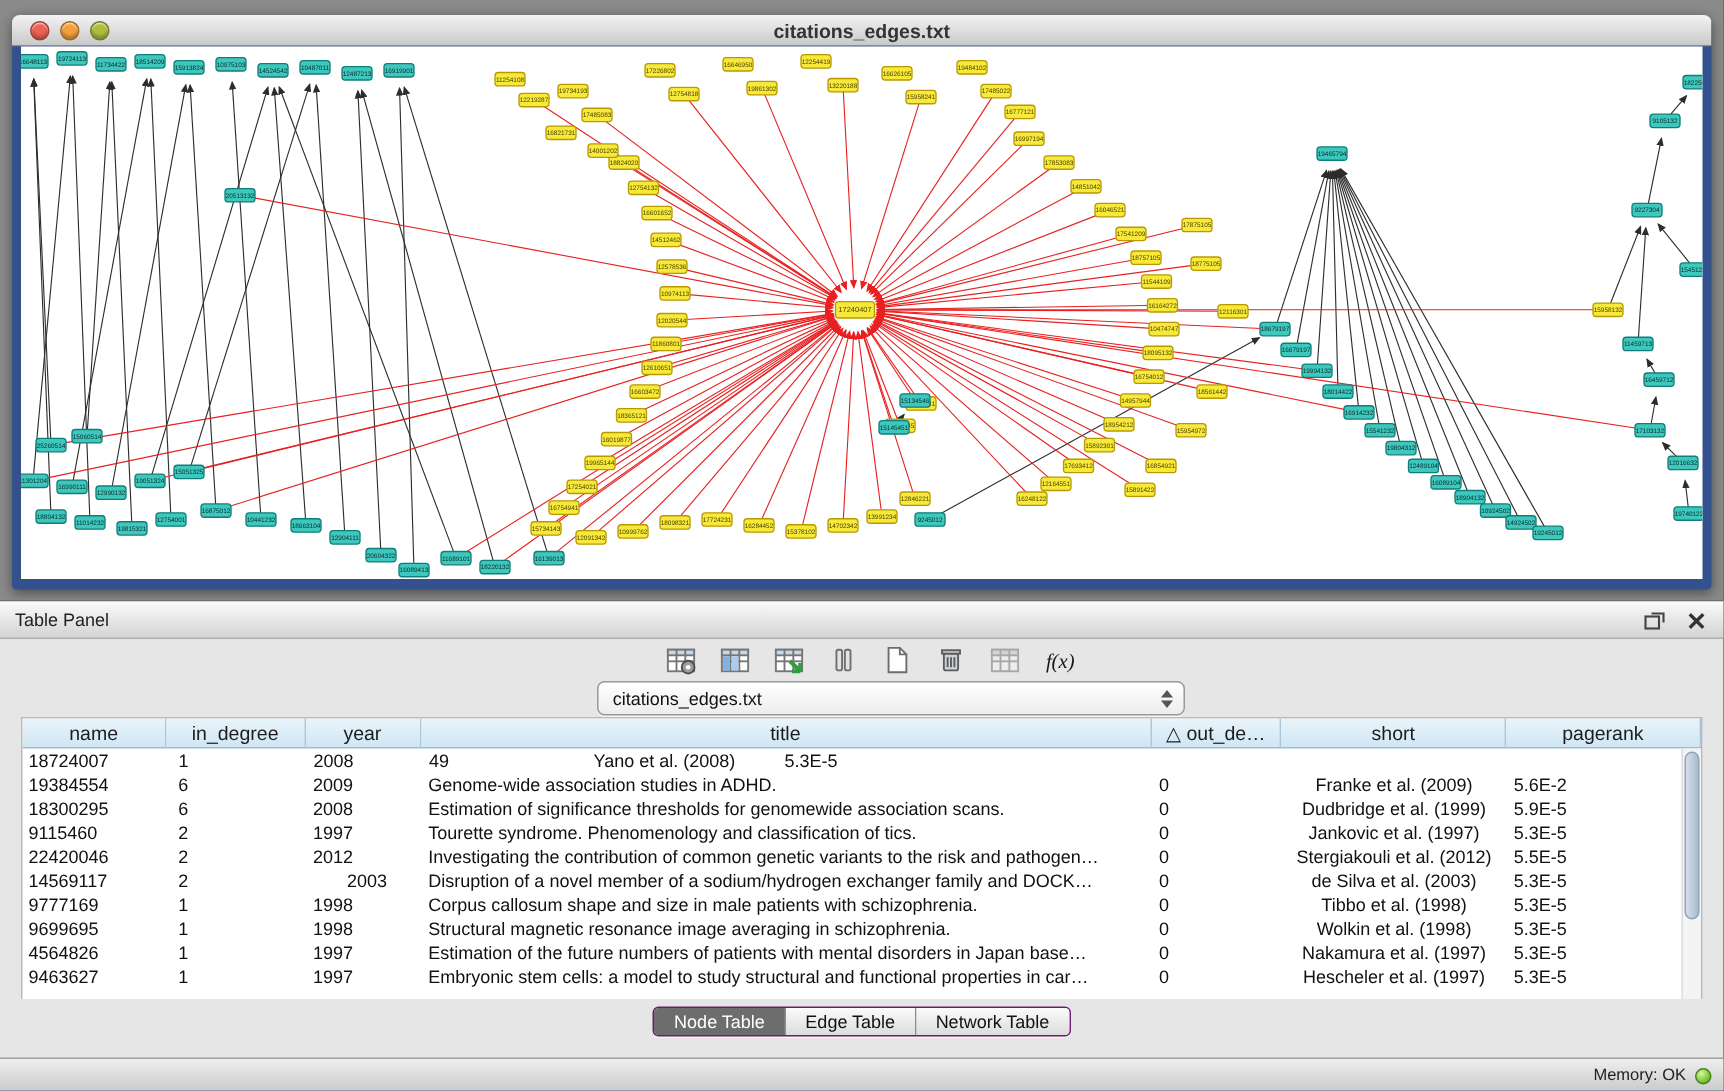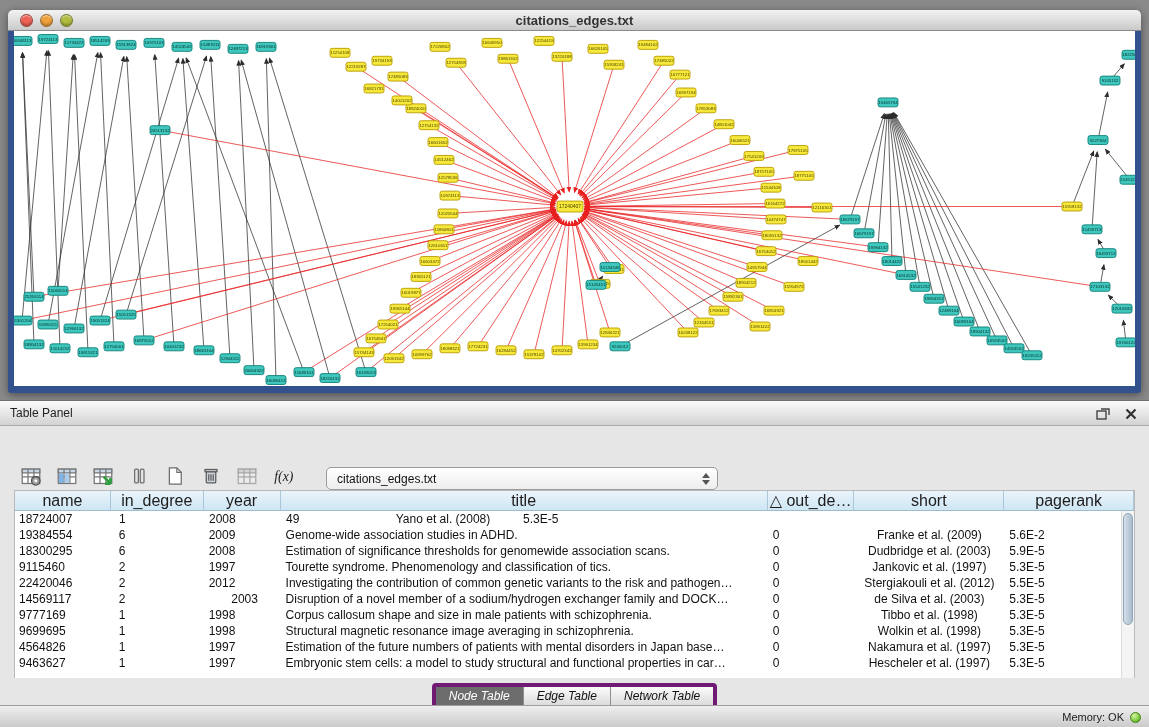--- a/index.html
+++ b/index.html
@@ -51,21 +51,21 @@
     background: linear-gradient(#fbfbfb, #d3d3d3);
     border-bottom: 1px solid #ababab;
   }
   .panel-header .panel-title {
     font-size: 12px; color: #222; line-height: 25px; padding-left: 10px; display: inline-block;
   }
   .panel-header .hdr-icons { position: absolute; right: 10px; top: 0; height: 25px; display: flex; align-items: center; gap: 12px; }
   .hdr-icon-btn { width: 16px; height: 16px; border: none; background: transparent; padding: 0; cursor: pointer; color:#333; font-size: 13px; line-height: 14px; }
 
   .toolbar {
-    height: 64px; display: flex; align-items: flex-end; padding-left: 16px;
+    height: 52px; display: flex; align-items: center; padding-left: 16px; flex-direction: column;
   }
   .tb-btn {
     width: 30px; height: 28px; margin-right: 6px;
     border: none; background: transparent; border-radius: 4px; cursor: pointer;
     display: flex; align-items: center; justify-content: center;
   }
   .tb-btn svg { width: 20px; height: 20px; }
   .combo {
     margin-left: 22px; width: 392px; height: 23px;
     border: 1px solid #9b9b9b; border-radius: 5px;
@@ -77,21 +77,21 @@
   .combo-arrows { width: 18px; display: flex; flex-direction: column; align-items: center; padding-right: 4px; }
   .arr-up { width: 0; height: 0; border-left: 4px solid transparent; border-right: 4px solid transparent; border-bottom: 5px solid #555; margin-bottom: 2px; }
   .arr-down { width: 0; height: 0; border-left: 4px solid transparent; border-right: 4px solid transparent; border-top: 5px solid #555; }
 
   .data-table {
     position: relative; margin: 0 14px; height: 188px; background: #fff;
     border: 1px solid #b9b9b9; border-bottom: none; overflow: hidden;
   }
   .thead { display: flex; height: 20px; }
   .th {
-    height: 20px; font-size: 16px; color: #1c1c1c; text-align: center; line-height: 19px;
+    height: 20px; font-size: 13px; color: #1c1c1c; text-align: center; line-height: 19px;
     background: linear-gradient(#eaf4fb, #cfe6f4);
     border-right: 1px solid #aac6d8; border-bottom: 1px solid #9fbccf;
     overflow: hidden; white-space: nowrap; cursor: pointer;
   }
   .tbody .tr { display: flex; height: 16px; cursor: default; }
   .tbody .td {
     font-size: 12px; color: #111; line-height: 16px;
     overflow: hidden; white-space: nowrap;
   }
   .scrollbar {
@@ -100,23 +100,22 @@
   }
   .scroll-thumb {
     position: absolute; left: 1px; top: 2px; width: 10px; height: 112px;
     border-radius: 5px; border: 1px solid #8fa6ba;
     background: linear-gradient(90deg,#d4dfe9,#a9bccc);
     cursor: pointer;
   }
 
   .tabs-row { text-align: center; margin-top: 5px; height: 20px; }
   .tabs {
-    display: inline-flex; border: 4px solid #701a75; border-radius: 4px; overflow: hidden;
+    display: inline-flex; border: 1px solid #701a75; border-radius: 4px; overflow: hidden;
     box-shadow: 0 1px 0 rgba(255,255,255,.6);
-    font-style: italic;
   }
   .tab {
     font-size: 12px; line-height: 18px; height: 18px; padding: 0 13px; cursor: pointer;
     background: linear-gradient(#fbfbfb, #dcdcdc); color: #111;
     border-right: 1px solid #8d8d8d;
   }
   .tab:last-child { border-right: none; }
   .tab.selected { background: #6d6d6d; color: #fff; }
 
   .status-bar {
@@ -911,21 +910,21 @@
           <div class="td" style="width: 87px; text-align: left; padding-left: 5px;">0</div>
           <div class="td" style="width: 150px; text-align: center; padding-left: 0px;">Franke et al. (2009)</div>
           <div class="td" style="width: 130px; text-align: left; padding-left: 5px;">5.6E-2</div>
         </div>
         <div class="tr">
           <div class="td" style="width: 96px; text-align: left; padding-left: 4px;">18300295</div>
           <div class="td" style="width: 93px; text-align: left; padding-left: 8px;">6</div>
           <div class="td" style="width: 77px; text-align: left; padding-left: 5px;">2008</div>
           <div class="td" style="width: 488px; text-align: left; padding-left: 5px;">Estimation of significance thresholds for genomewide association scans.</div>
           <div class="td" style="width: 87px; text-align: left; padding-left: 5px;">0</div>
-          <div class="td" style="width: 150px; text-align: center; padding-left: 0px;">Dudbridge et al. (2003)</div>
+          <div class="td" style="width: 150px; text-align: center; padding-left: 0px;">Dudbridge et al. (1999)</div>
           <div class="td" style="width: 130px; text-align: left; padding-left: 5px;">5.9E-5</div>
         </div>
         <div class="tr">
           <div class="td" style="width: 96px; text-align: left; padding-left: 4px;">9115460</div>
           <div class="td" style="width: 93px; text-align: left; padding-left: 8px;">2</div>
           <div class="td" style="width: 77px; text-align: left; padding-left: 5px;">1997</div>
           <div class="td" style="width: 488px; text-align: left; padding-left: 5px;">Tourette syndrome. Phenomenology and classification of tics.</div>
           <div class="td" style="width: 87px; text-align: left; padding-left: 5px;">0</div>
           <div class="td" style="width: 150px; text-align: center; padding-left: 0px;">Jankovic et al. (1997)</div>
           <div class="td" style="width: 130px; text-align: left; padding-left: 5px;">5.3E-5</div>

